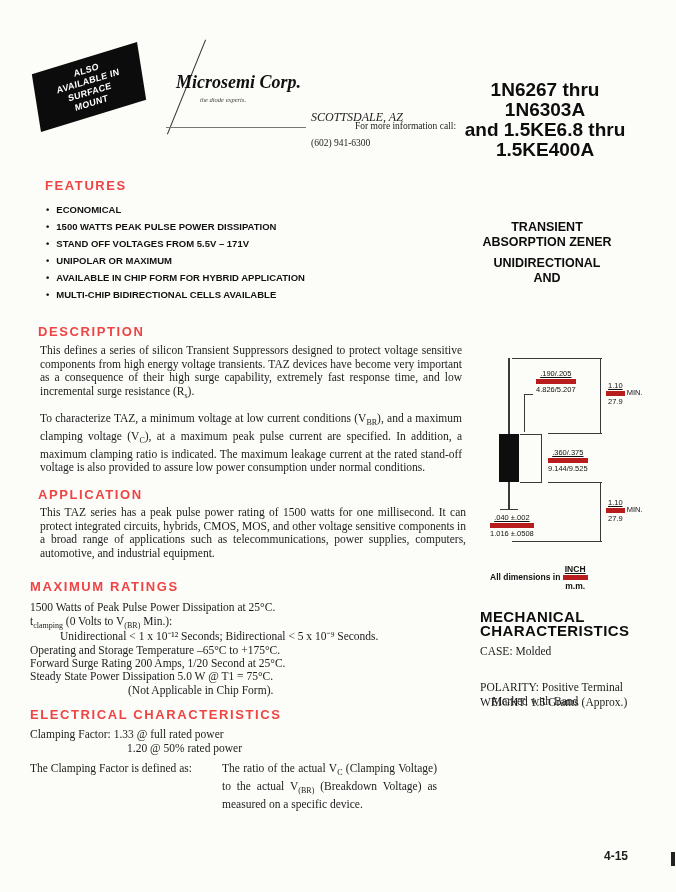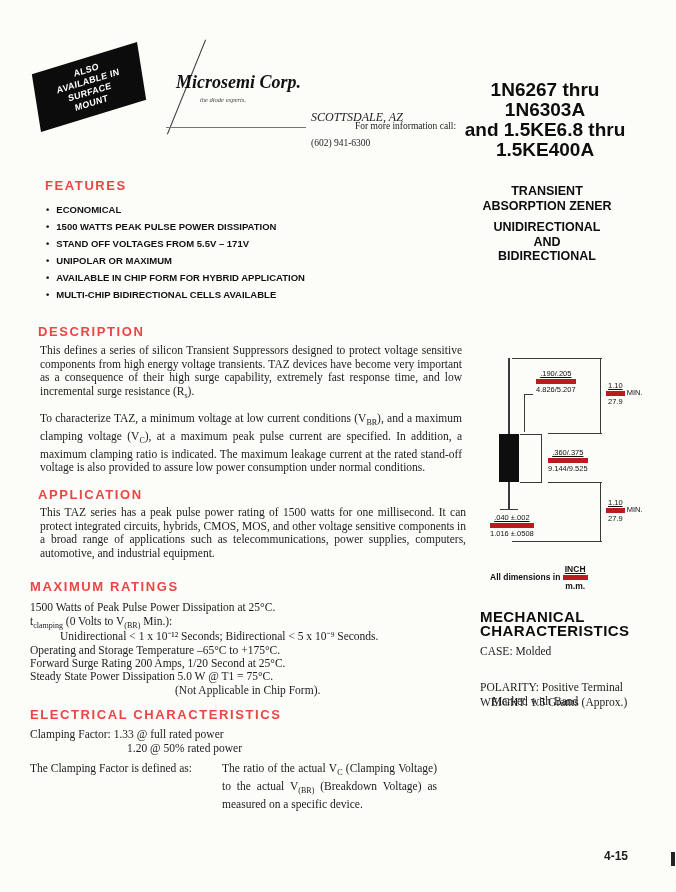--- a/index.html
+++ b/index.html
@@ -25,21 +25,21 @@
   .tagline { font-size:6.5px; font-style:italic; color:#444; }
   .city { font-style:italic; font-size:12px; }
   .contact { font-size:9.5px; line-height:11.5px; }
 
   .title-block {
     font-family:"Liberation Sans",sans-serif; font-weight:bold;
     font-size:19px; line-height:20px; text-align:center; color:#0d0d0d;
   }
   .sub-block {
     font-family:"Liberation Sans",sans-serif; font-weight:bold;
-    font-size:12.5px; line-height:14.5px; text-align:center; color:#0d0d0d;
+    font-size:12.5px; line-height:14.5px; text-align:center; color:#0d0d0d;margin-top:36px;
   }
   .h {
     font-family:"Liberation Sans",sans-serif; font-weight:bold;
     font-size:13px; letter-spacing:1.6px; color:#ef4444;
   }
   .h-small {
     font-family:"Liberation Sans",sans-serif; font-weight:bold;
     font-size:15px; letter-spacing:0.4px; line-height:14px; color:#0d0d0d;
   }
   .feat {
@@ -87,21 +87,20 @@
     <div>1.5KE400A</div>
   </div>
 
   <div class="abs sub-block" style="left:462px; top:184px; width:170px;">
     <div>TRANSIENT</div>
     <div>ABSORPTION ZENER</div>
   </div>
   <div class="abs sub-block" style="left:462px; top:220px; width:170px;">
     <div>UNIDIRECTIONAL</div>
     <div>AND</div>
-    <div>BIDIRECTIONAL</div>
   </div>
 
   <div class="abs h" style="left:45px; top:178px;">FEATURES</div>
   <div class="abs" style="left:46px; top:201px; width:400px;">
     <div class="feat"><span class="blt">•</span><span>ECONOMICAL</span></div>
     <div class="feat"><span class="blt">•</span><span>1500 WATTS PEAK PULSE POWER DISSIPATION</span></div>
     <div class="feat"><span class="blt">•</span><span>STAND OFF VOLTAGES FROM 5.5V – 171V</span></div>
     <div class="feat"><span class="blt">•</span><span>UNIPOLAR OR MAXIMUM</span></div>
     <div class="feat"><span class="blt">•</span><span>AVAILABLE IN CHIP FORM FOR HYBRID APPLICATION</span></div>
     <div class="feat"><span class="blt">•</span><span>MULTI-CHIP BIDIRECTIONAL CELLS AVAILABLE</span></div>
@@ -120,21 +119,21 @@
 
   <div class="abs h" style="left:30px; top:579px;">MAXIMUM RATINGS</div>
   <div class="abs rline" style="left:30px; top:601px;">1500 Watts of Peak Pulse Power Dissipation at 25°C.</div>
   <div class="abs rline" style="left:30px; top:615px;">
     <span>t</span><sub>clamping</sub><span> (0 Volts to V</span><sub>(BR)</sub><span> Min.):</span>
   </div>
   <div class="abs rline" style="left:60px; top:630px;">Unidirectional &lt; 1 x 10⁻¹² Seconds; Bidirectional &lt; 5 x 10⁻⁹ Seconds.</div>
   <div class="abs rline" style="left:30px; top:644px;">Operating and Storage Temperature –65°C to +175°C.</div>
   <div class="abs rline" style="left:30px; top:657px;">Forward Surge Rating 200 Amps, 1/20 Second at 25°C.</div>
   <div class="abs rline" style="left:30px; top:670px;">Steady State Power Dissipation 5.0 W @ T1 = 75°C.</div>
-  <div class="abs rline" style="left:128px; top:684px;margin-left:47px;">(Not Applicable in Chip Form).</div>
+  <div class="abs rline" style="left:128px; top:684px;">(Not Applicable in Chip Form).</div>
 
   <div class="abs h" style="left:30px; top:707px;">ELECTRICAL CHARACTERISTICS</div>
   <div class="abs rline" style="left:30px; top:728px;">Clamping Factor: 1.33 @ full rated power</div>
   <div class="abs rline" style="left:127px; top:742px;">1.20 @ 50% rated power</div>
   <div class="abs rline" style="left:30px; top:762px;">The Clamping Factor is defined as:</div>
   <div class="abs body-text" style="left:222px; top:762px; width:215px;">
     <span>The ratio of the actual V</span><sub>C</sub><span> (Clamping Voltage) to the actual V</span><sub>(BR)</sub><span> (Breakdown Voltage) as measured on a specific device.</span>
   </div>
 
   <div>

